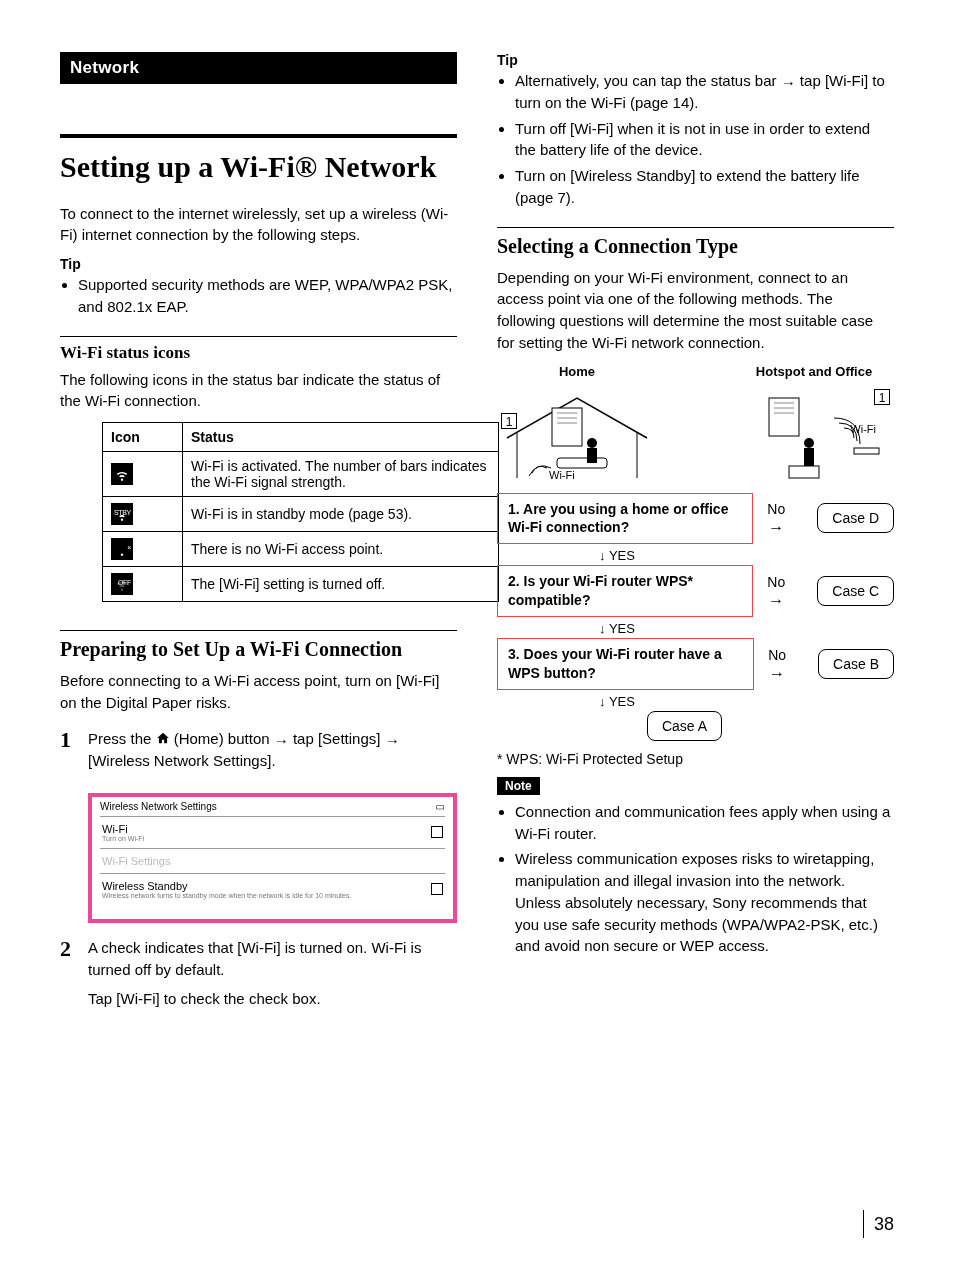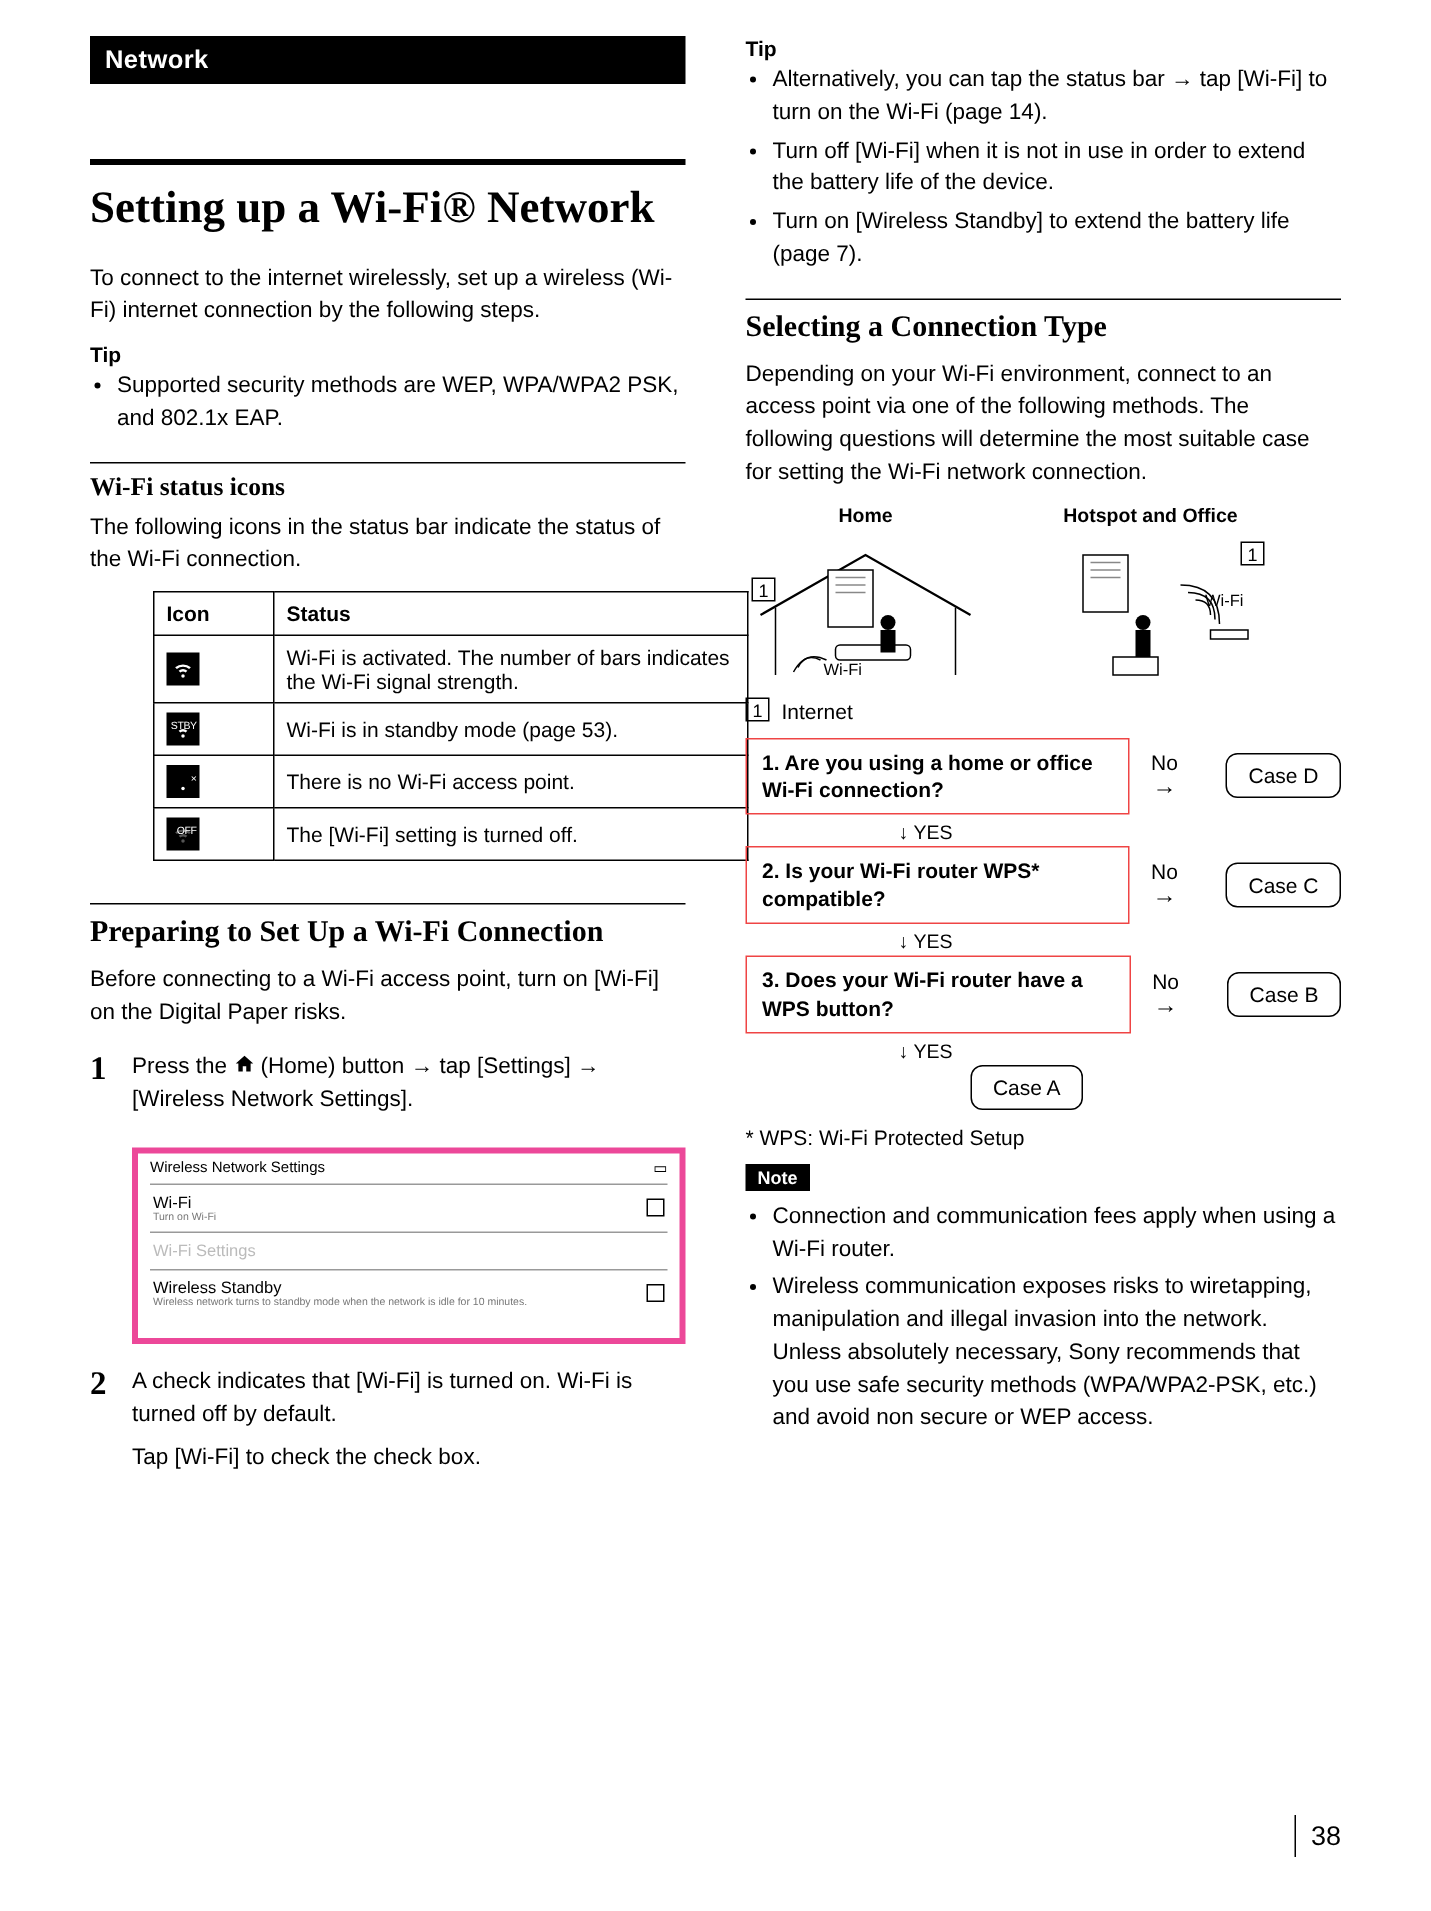--- a/index.html
+++ b/index.html
@@ -6,21 +6,21 @@
   body {
     margin: 0;
     font-family: "Helvetica Neue", Arial, sans-serif;
     color: #000;
     background: #fff;
   }
   .page {
     width: 954px;
     height: 1274px;
     margin: 0 auto;
-    padding: 24px 60px 40px 60px;
+    padding: 52px 60px 40px 60px;
     position: relative;
   }
   .columns {
     display: flex;
     gap: 40px;
   }
   .col {
     flex: 1;
     min-width: 0;
   }
@@ -184,21 +184,21 @@
   .flow-yes {
     text-align: center;
     font-size: 13px;
     padding: 2px 0 2px 0;
     margin-left: 60px;
     width: 120px;
   }
   .flow-yes::before { content: "↓ "; }
   .arrow-right::after { content: "→"; font-size: 16px; }
   .env-row {
-    display: flex; gap: 30px; justify-content: flex-start;
+    display: flex; gap: 30px; justify-content: space-between;
     margin: 6px 0 10px 0;
   }
   .env {
     text-align: center; font-size: 13px; font-weight: bold;
     width: 160px;
   }
   .env-fig {
     height: 100px; margin-top: 4px;
     position: relative;
   }
@@ -379,23 +379,20 @@
                 <path d="M105 40 q18 0 18 18" fill="none" stroke="#000"></path>
                 <path d="M100 35 q26 0 26 26" fill="none" stroke="#000"></path>
               <rect x="120" y="65" width="25" height="6" fill="none" stroke="#000"></rect>
             </svg>
             <span class="boxnum" style="position:absolute;right:4px;top:6px">1</span>
             <span style="position:absolute;right:18px;top:40px;font-size:11px;font-weight:normal">Wi-Fi</span>
           </div>
         </div>
       </div>
 
-      <div class="legend">
-        <span class="boxnum">1</span><span>Internet</span>
-      </div>
 
       <div class="flow">
         <div class="flow-row">
           <div class="flow-q">1. Are you using a home or office Wi-Fi connection?</div>
           <div class="flow-no"><span>No</span><br><span class="arrow-right"></span></div>
           <div class="flow-case">Case D</div>
         </div>
         <div class="flow-yes">YES</div>
         <div class="flow-row">
           <div class="flow-q">2. Is your Wi-Fi router WPS* compatible?</div>

